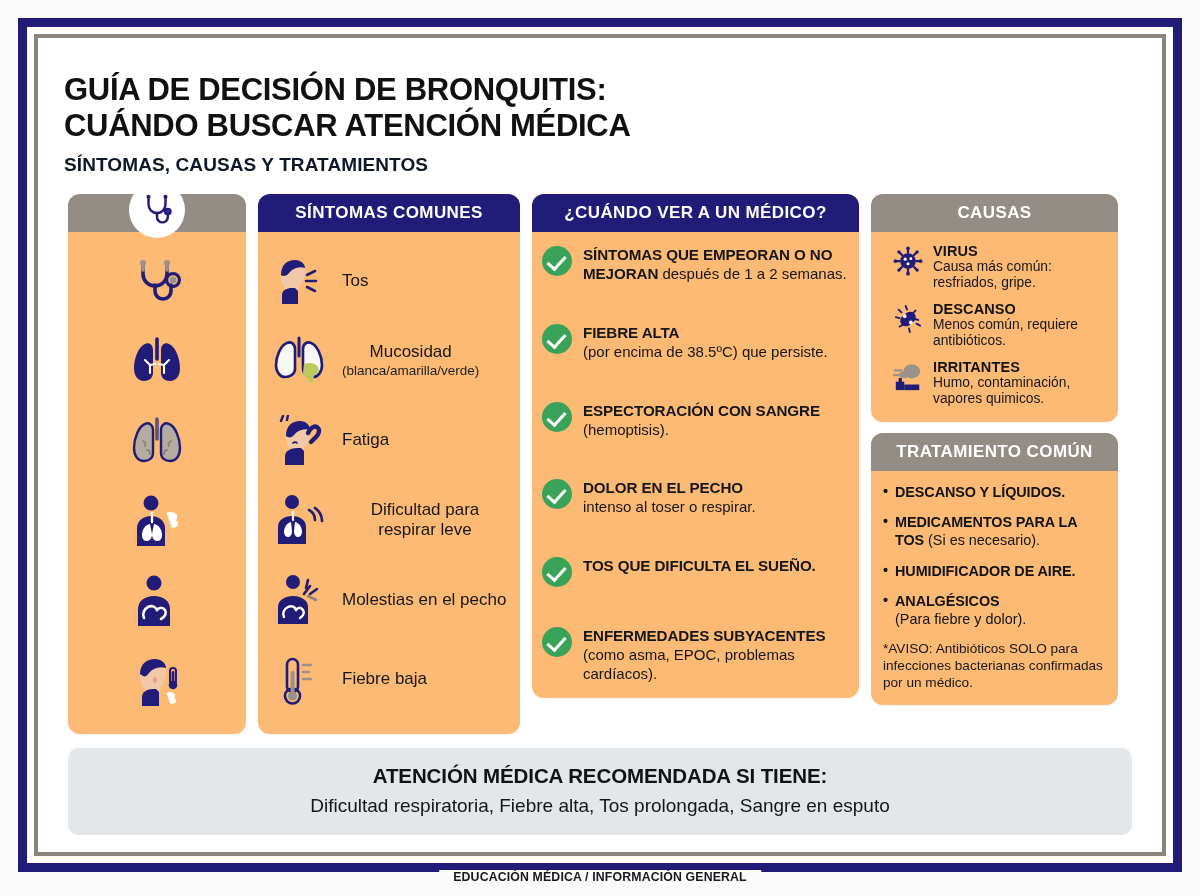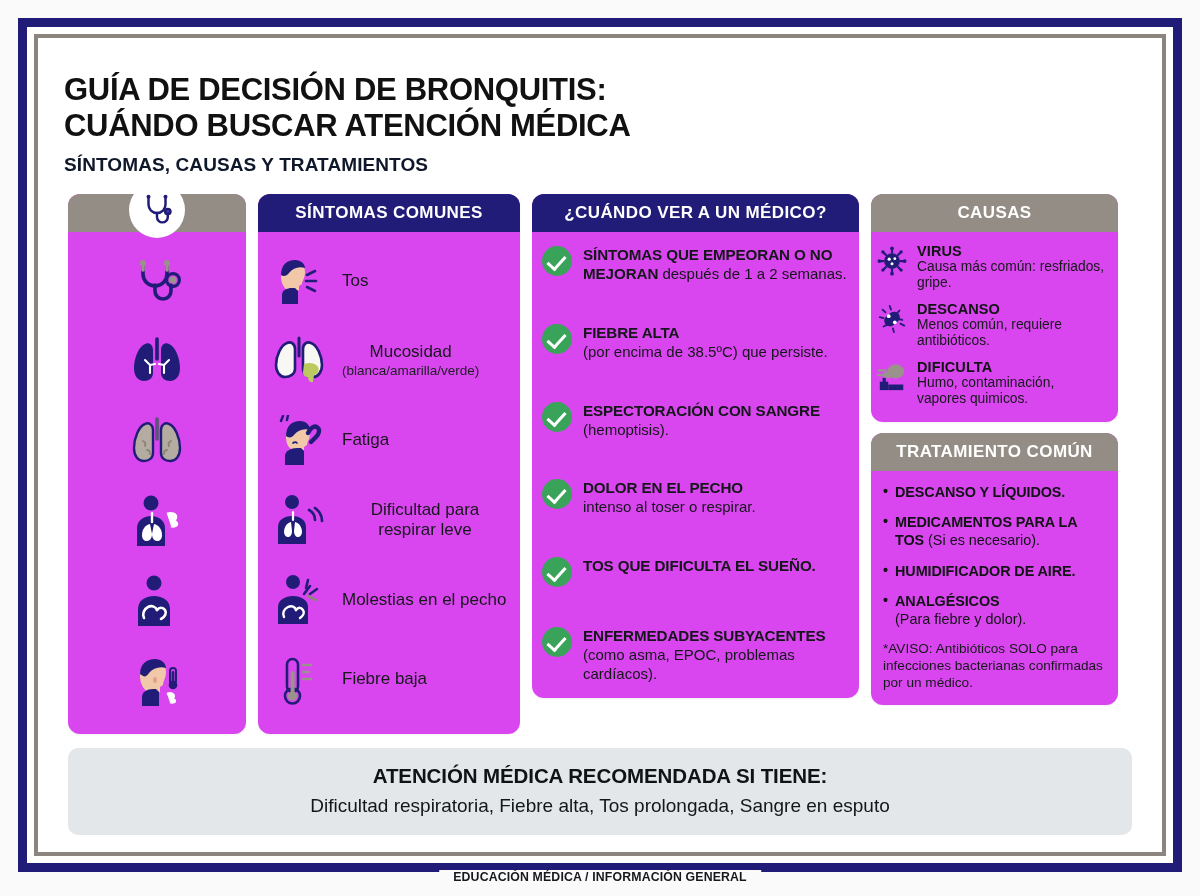--- a/index.html
+++ b/index.html
@@ -59,21 +59,21 @@
     margin-top: 18px;
     align-items: flex-start;
     padding: 0 4px;
   }
   .col-icons   { width: 178px; flex: 0 0 178px; }
   .col-sym     { width: 262px; flex: 0 0 262px; }
   .col-doc     { width: 327px; flex: 0 0 327px; }
   .col-right   { width: 247px; flex: 0 0 247px; display:flex; flex-direction:column; gap: 11px;}
 
   .panel {
-    background: #d946ef;
+    background: #fdba74;
     border-radius: 12px;
     overflow: hidden;
     box-shadow: 0 1px 2px rgba(0,0,0,0.06);
   }
   .panel-head {
     height: 38px;
     display: flex; align-items: center; justify-content: center;
     color: #ffffff; font-weight: 700;
     font-size: 17px; letter-spacing: 0.4px;
   }
@@ -117,21 +117,21 @@
     position: absolute; left: 9px; top: 6px;
     width: 8px; height: 15px;
     border: solid #ffffff; border-width: 0 3.4px 3.4px 0;
     transform: rotate(42deg);
   }
   .doc-txt { font-size: 15px; line-height: 1.25; color: #141619; padding-top: 1px; }
   .doc-strong { font-weight: 700; font-size: 15.2px; letter-spacing: -0.1px; }
   .doc-norm { font-weight: 400; }
 
   
-  .cause-body { padding: 11px 11px 12px 5px; }
+  .cause-body { padding: 11px 11px 12px 21px; }
   .cause-row { display: flex; gap: 9px; align-items: flex-start; margin-bottom: 9px; }
   .cause-row:last-child { margin-bottom: 2px; }
   .cause-ico { flex: 0 0 32px; height: 32px; display:flex; align-items:center; justify-content:center; margin-top:2px; }
   .cause-title { font-weight: 700; font-size: 14.5px; color: #111315; letter-spacing:0.1px; }
   .cause-desc { font-size: 13.8px; color: #15181b; line-height: 1.2; }
 
   
   .treat-body { padding: 13px 14px 13px 12px; }
   .treat-item { display:flex; gap:7px; font-size: 14.4px; line-height:1.22; margin-bottom: 13px; color:#111315;}
   .treat-bullet { font-weight:700; line-height:1.1; }
@@ -478,21 +478,21 @@
                   <svg width="32" height="30" viewBox="0 0 34 32">
                     <ellipse cx="21" cy="10" rx="9" ry="7.5" fill="#9a938b"></ellipse>
                     <ellipse cx="12.5" cy="13.5" rx="4.5" ry="3.6" fill="#9a938b"></ellipse>
                     <path d="M3 9h7M2 14h6" stroke="#9a938b" stroke-width="2.4" stroke-linecap="round"></path>
                     <rect x="4" y="21" width="9" height="9" fill="#221c79"></rect>
                     <rect x="13" y="24" width="16" height="6" fill="#221c79"></rect>
                     <rect x="7" y="17" width="3.4" height="5" fill="#221c79"></rect>
                   </svg>
                 </div>
                 <div>
-                  <div class="cause-title">DIFICULTA</div>
+                  <div class="cause-title">IRRITANTES</div>
                   <div class="cause-desc">Humo, contaminación, vapores quimicos.</div>
                 </div>
               </div>
 
             </div>
           </div>
 
           <div class="panel">
             <div class="panel-head head-taupe">TRATAMIENTO COMÚN</div>
             <div class="treat-body">

